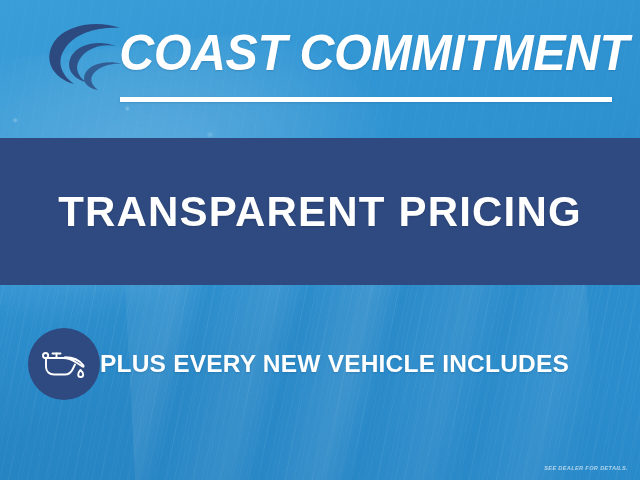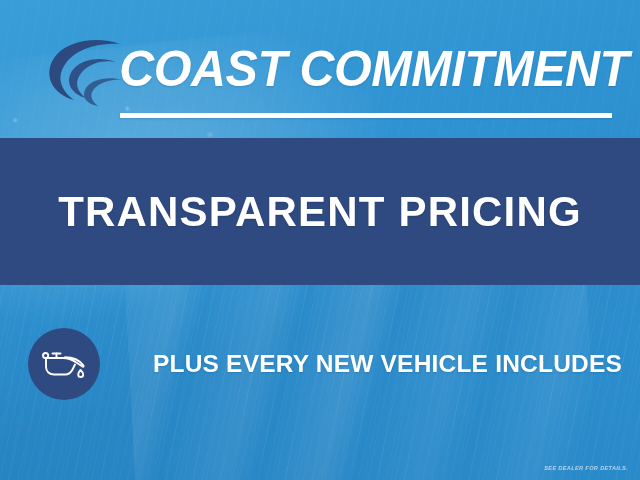--- a/index.html
+++ b/index.html
@@ -98,21 +98,20 @@
         rgba(255,255,255,0) 13px);
   }
 
   
   .header {
     position: absolute;
     left: 0;
     top: 0;
     width: 640px;
     height: 100px;
-    margin-top: 16px;
   }
   .logo {
     position: absolute;
     left: 36px;
     top: 18px;
     width: 92px;
     height: 78px;
   }
   .logo svg { display: block; width: 100%; height: 100%; }
 
@@ -186,21 +185,21 @@
     height: 72px;
     border-radius: 50%;
     background: #2f4a80;
     display: flex;
     align-items: center;
     justify-content: center;
   }
   .offer-icon svg { display: block; }
   .offer-text {
     flex: 1 1 auto;
-    text-align: right;
+    text-align: left;
     padding-right: 18px;
     color: #ffffff;
   }
   .offer-line {
     font-size: 24.5px;
     font-weight: 700;
     letter-spacing: 0.2px;
     line-height: 1.28;
     white-space: nowrap;
     text-shadow: 0 1px 2px rgba(10,60,100,0.22);

